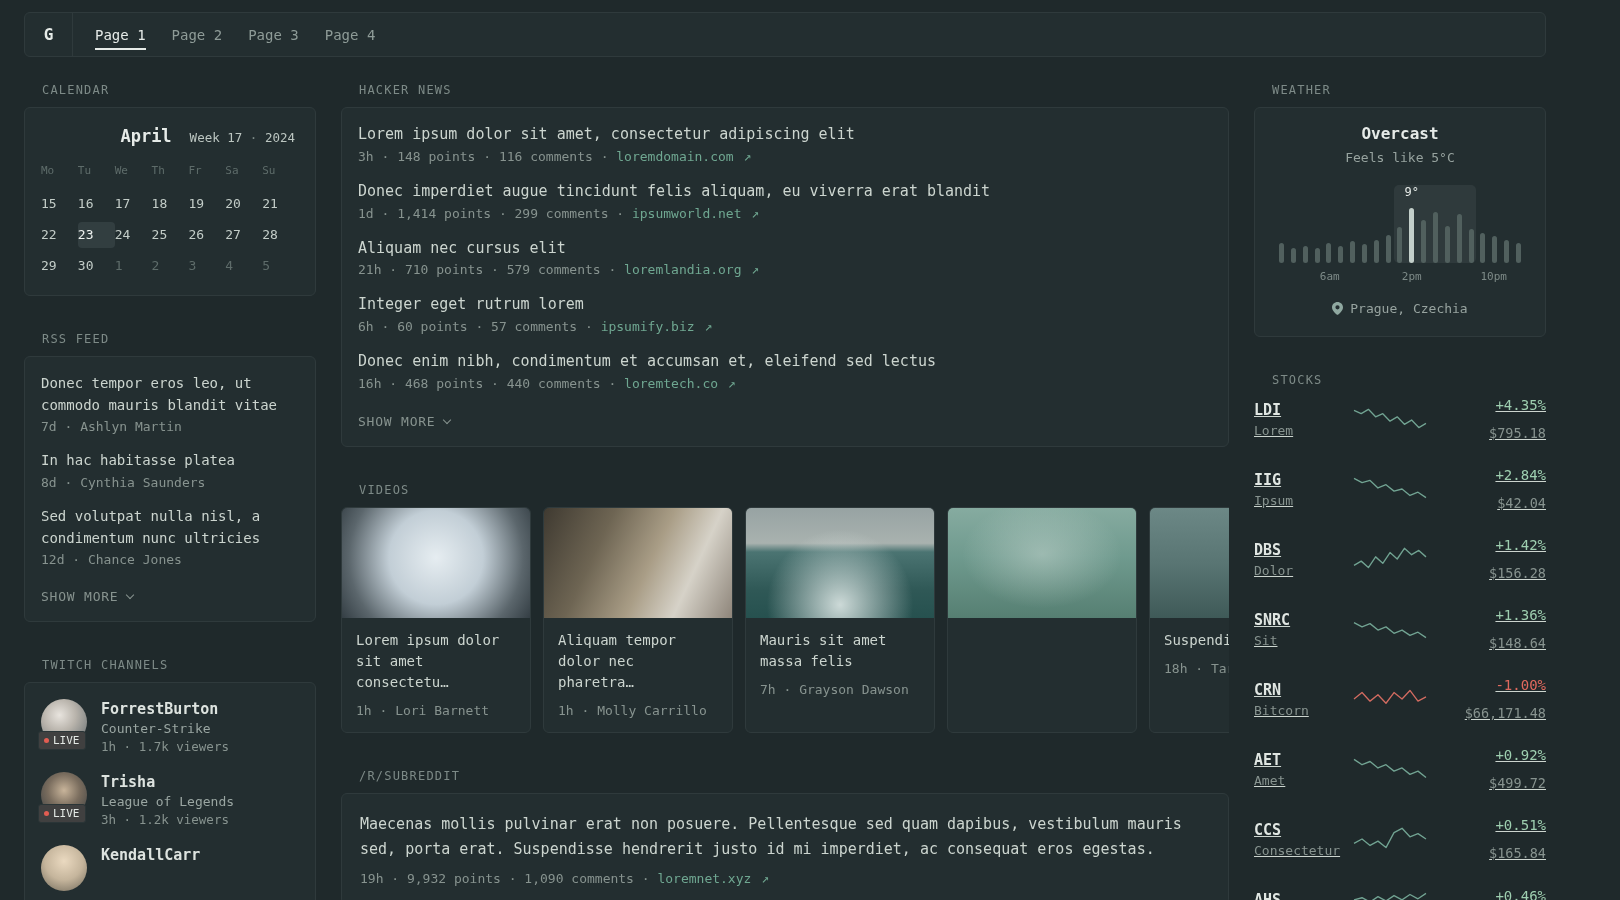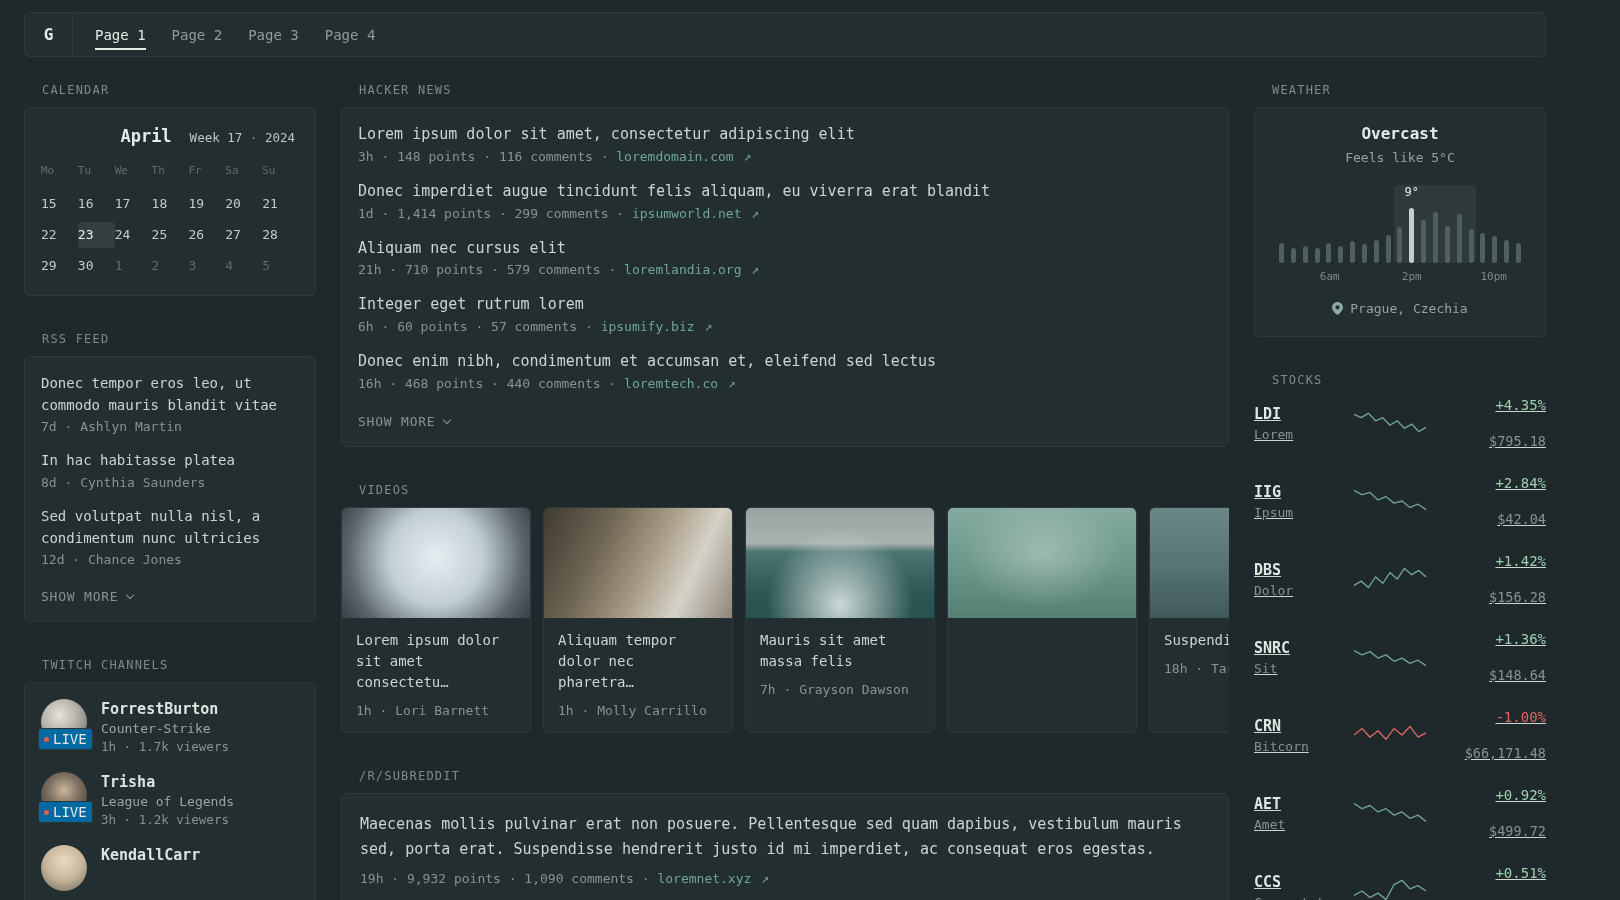--- a/index.html
+++ b/index.html
@@ -60,21 +60,21 @@
     transform:rotate(45deg);margin-top:-3px;}
 
   
   .tw-row{display:flex;gap:14px;margin-bottom:18px;}
   .tw-avatar{position:relative;width:46px;height:46px;flex:none;}
   .circle{width:46px;height:46px;border-radius:50%;}
   .av1{background:radial-gradient(circle at 40% 35%,#e8e4de 0%,#b9b4ac 40%,#5d666a 100%);}
   .av2{background:radial-gradient(circle at 50% 40%,#c8b49a 0%,#7a6d5e 45%,#343a3e 100%);}
   .av3{background:radial-gradient(circle at 50% 35%,#ead9c0 0%,#c5b59c 50%,#6e6758 100%);}
   .live{position:absolute;left:-3px;bottom:-5px;display:flex;align-items:center;gap:4px;
-    background:#0369a1;border:1px solid #2a3537;border-radius:3px;padding:2px 5px;font-size:14px;color:#e3e8e4;}
+    background:#404040;border:1px solid #2a3537;border-radius:3px;padding:2px 5px;font-size:11px;color:#e3e8e4;}
   .live::before{content:"";width:5px;height:5px;border-radius:50%;background:#e25d52;}
   .tw-name{font-size:15px;font-weight:600;color:#dde3df;margin-top:1px;}
   .tw-game{font-size:13px;color:var(--text-mid);margin-top:3px;}
   .tw-meta{font-size:12.5px;color:var(--dim);margin-top:3px;}
 
   
   .hn-item{margin-bottom:17px;}
   .hn-title{font-size:15px;color:var(--text);line-height:1.45;}
 
   
@@ -120,21 +120,21 @@
   .stock-sym{font-size:15px;font-weight:bold;color:#e0e6e2;}
   .stock-name{font-size:13px;color:var(--dim);margin-top:4px;}
   .spark{width:72px;height:30px;justify-self:center;overflow:visible;}
   .spark polyline{fill:none;stroke-width:1.3;stroke-linejoin:round;}
   .spark.up polyline{stroke:#71a392;}
   .spark.down polyline{stroke:#d26b60;}
   .stock-vals{text-align:right;}
   .stock-change{font-size:14px;}
   .stock-change.pos{color:var(--pos);}
   .stock-change.neg{color:var(--neg);}
-  .stock-price{font-size:13.5px;color:var(--dim);margin-top:20px;}
+  .stock-price{font-size:13.5px;color:var(--dim);margin-top:12px;}
 </style>
 </head>
 <body>
 
 <div class="app">
 
   <header class="topbar">
     <div class="logo">G</div>
     <nav class="tabs">
       <a class="tab active">Page 1</a>

